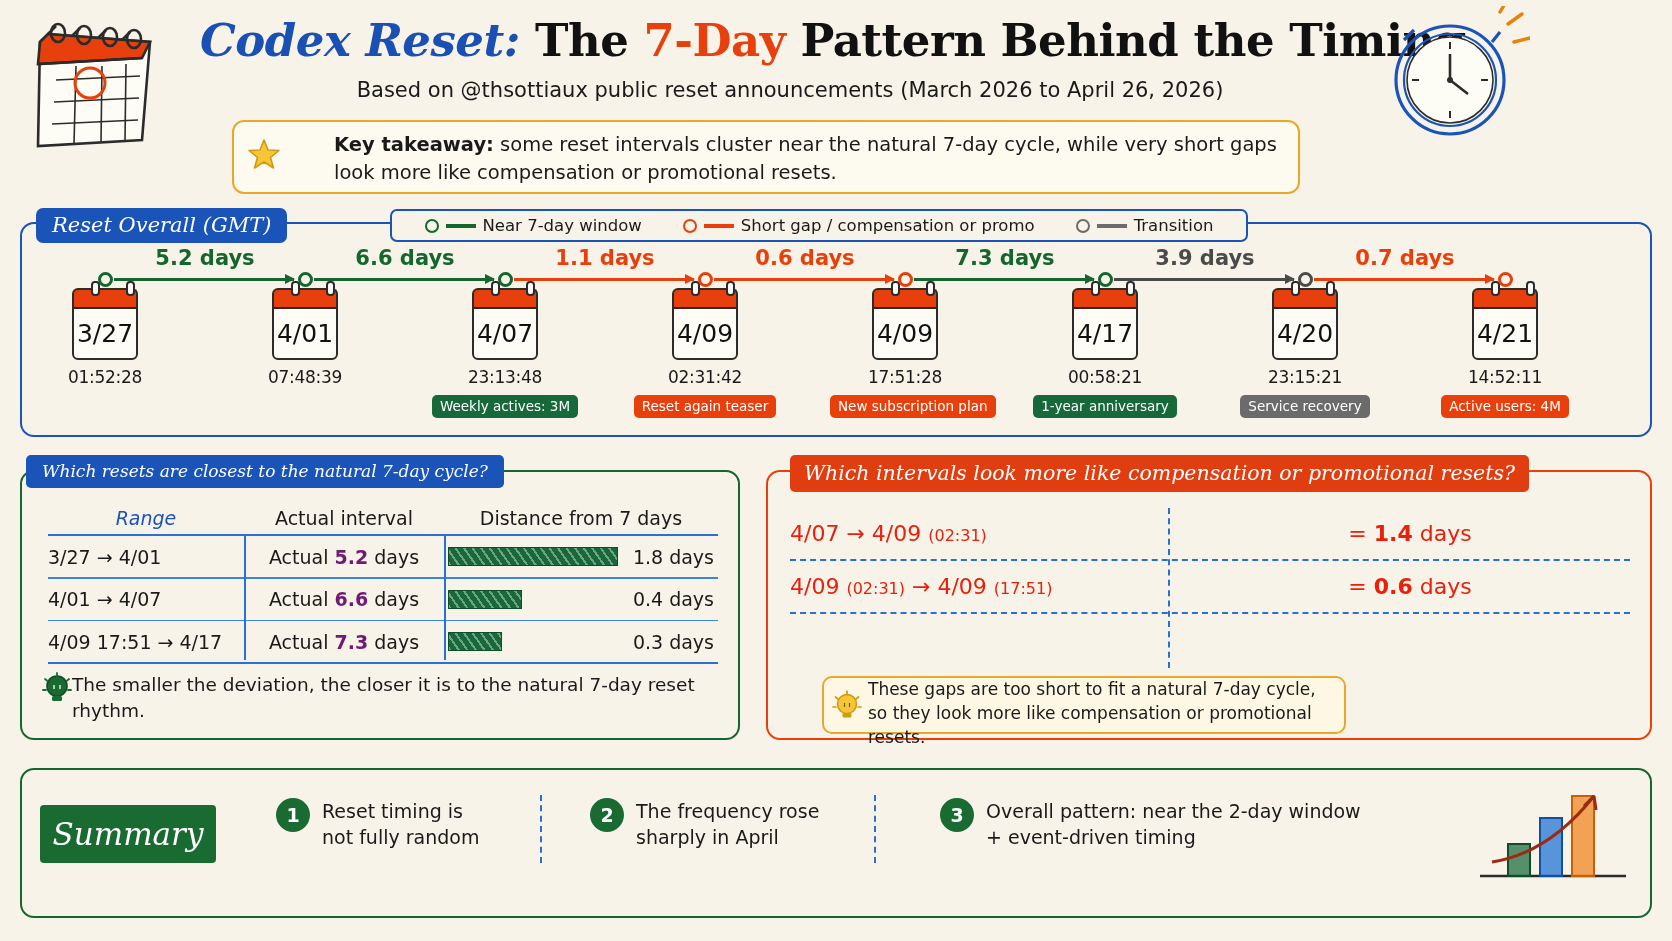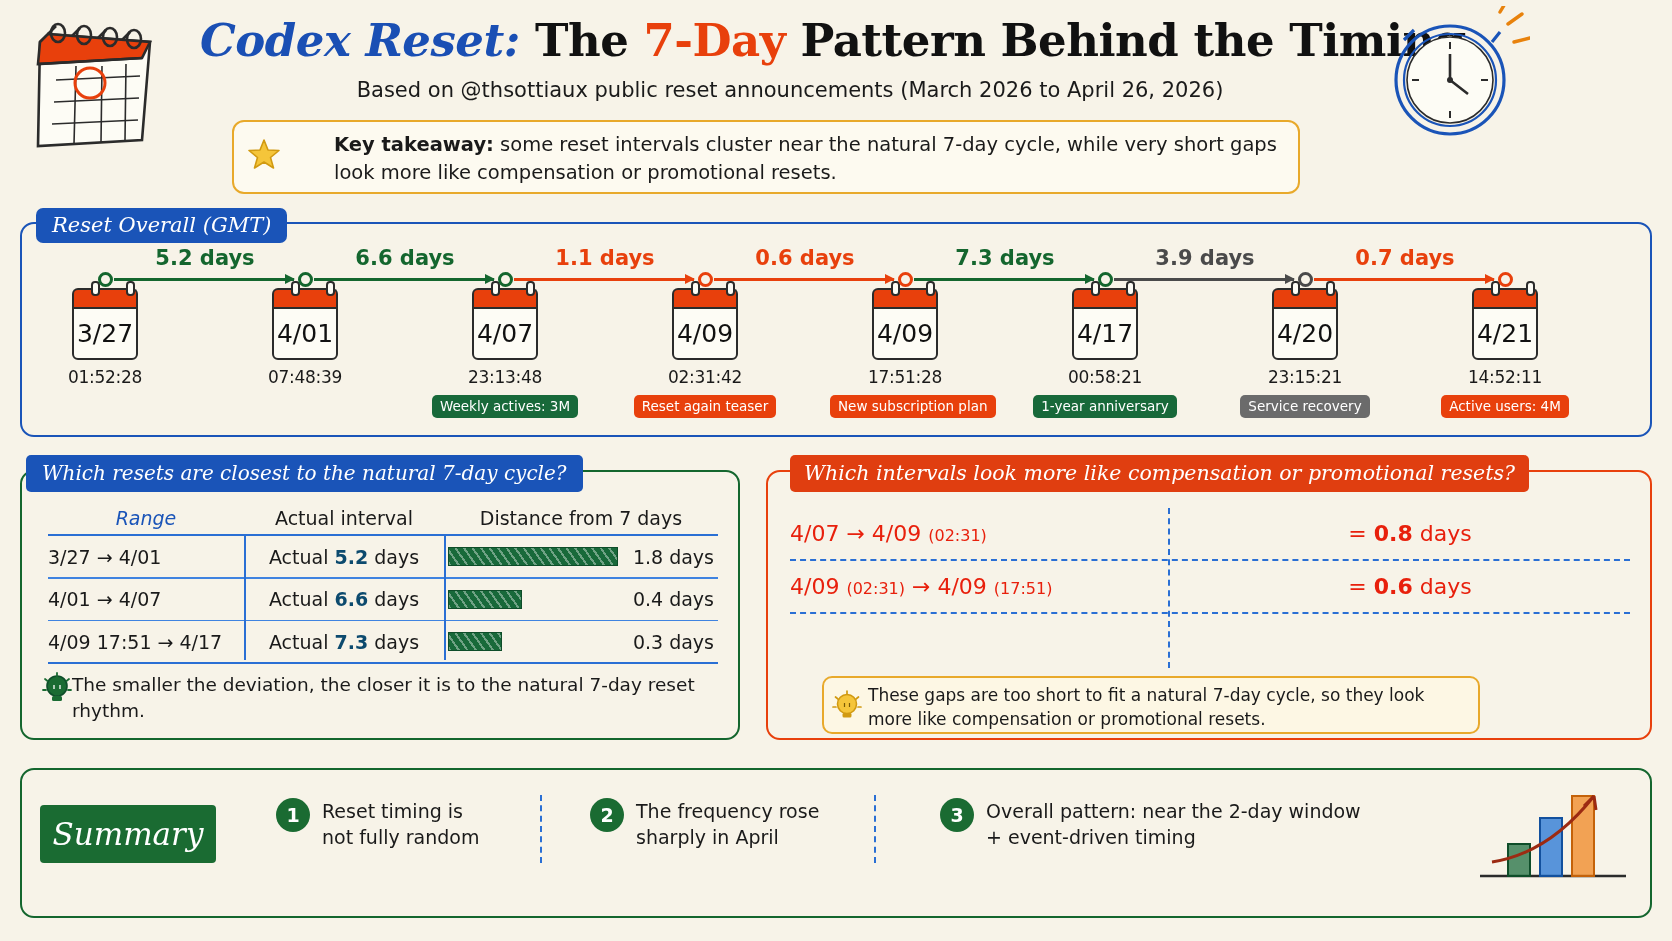--- a/index.html
+++ b/index.html
@@ -90,34 +90,34 @@
   .tl-circ { position: absolute; width: 15px; height: 15px; border-radius: 50%; border: 3px solid; background: #f7f3e8; }
 
   
   .panel-left {
     position: absolute; left: 20px; top: 470px; width: 720px; height: 270px;
     border: 2.4px solid #14662e; border-radius: 14px;
   }
   .pl-head {
     position: absolute; left: 26px; top: 455px;
     background: #1a54b8; color: #fff; font-family: "DejaVu Serif", serif; font-style: italic;
-    font-size: 20px; padding: 6px 16px 7px; border-radius: 5px; white-space: nowrap;
+    font-size: 17px; padding: 6px 16px 7px; border-radius: 5px; white-space: nowrap;
   }
   .tbl { position: absolute; left: 48px; top: 502px; width: 670px; }
   .tbl-row { display: flex; align-items: center; height: 41px; }
   .tbl-hdr { height: 32px; }
   .c1 { width: 196px; font-size: 19px; color: #1a1a1a; }
   .c2 { width: 200px; font-size: 19px; color: #1a1a1a; text-align: center; }
   .c3 { width: 274px; font-size: 19px; color: #1a1a1a; position: relative; display:flex; align-items:center; }
   .tbl-hdr .c1 { color: #1a54b8; font-style: italic; font-size: 19px; text-align: center; }
   .tbl-hdr .c2, .tbl-hdr .c3 { text-align: center; display:block; }
   .tbl-sep { height: 2px; background: #2a6fd4; width: 670px; }
   .tbl-sep.thin { height: 1.6px; background: #3f83e0; }
   .vline { position: absolute; width: 2px; background: #2a6fd4; }
-  .actual-val { color: #0c4a6e; font-weight: bold; }
+  .actual-val { color: #701a75; font-weight: bold; }
   .bar { height: 19px; background: #18693a; border: 1.4px solid #0e4d29; flex: none; margin-left: 4px;
          background-image: repeating-linear-gradient(55deg, rgba(255,255,255,.38) 0 2px, transparent 2px 7px); }
   .dist { margin-left: auto; padding-right: 4px; }
   .note-row { position: absolute; left: 42px; top: 672px; width: 660px; display: flex; align-items: flex-start; }
   .note-text { font-size: 18.5px; line-height: 1.38; color: #1a1a1a; }
 
   
   .panel-right {
     position: absolute; left: 766px; top: 470px; width: 886px; height: 270px;
     border: 2.4px solid #e8400c; border-radius: 14px;
@@ -129,23 +129,23 @@
   }
   .pr-rows { position: absolute; left: 790px; top: 508px; width: 840px; }
   .pr-row { display: flex; align-items: center; height: 51px; color: #e8200c; }
   .pr-left { width: 400px; font-size: 22px; }
   .pr-left .sm { font-size: 16px; }
   .pr-right { flex: 1; text-align: center; font-size: 22px; }
   .pr-right .num { font-weight: bold; }
   .pr-dash { height: 0; border-top: 2px dashed #2a6fd4; width: 840px; }
   .pr-vline { position: absolute; left: 1168px; top: 508px; width: 0; height: 160px; border-left: 2px dashed #2a6fd4; }
   .pr-tip {
-    position: absolute; left: 822px; top: 676px; width: 658px; height: 58px;
+    position: absolute; left: 822px; top: 676px; width: 524px; height: 58px;
     border: 2px solid #e8a92b; border-radius: 10px; background: #fdf7e4;
-    padding: 6px 10px 6px 44px;
+    padding: 0 10px 6px 44px;
   }
   .pr-tip-text { font-size: 17px; line-height: 1.4; color: #1a1a1a; }
   .bulb { position: absolute; left: 8px; top: 12px; width: 30px; height: 32px; }
 
   
   .summary {
     position: absolute; left: 20px; top: 768px; width: 1632px; height: 150px;
     border: 2.4px solid #14662e; border-radius: 14px;
   }
   .sum-badge {
@@ -214,20 +214,37 @@
       <path d="M16 2 L20 12 L31 12.5 L22.5 19.5 L25.5 30 L16 24 L6.5 30 L9.5 19.5 L1 12.5 L12 12 Z" fill="#f5c53a" stroke="#d19a12" stroke-width="1.6" stroke-linejoin="round"></path>
     </svg>
     <div class="takeaway-text">
       <b>Key takeaway:</b><span> some reset intervals cluster near the natural 7-day cycle, while very short gaps look more like compensation or promotional resets.</span>
     </div>
   </div>
 
   <div class="timeline-panel"></div>
   <div class="tl-title">Reset Overall (GMT)</div>
 
+  <div class="legend" id="legend">
+      <div class="legend-item">
+        <span class="lg-dot" style="border-color:#14662e"></span>
+        <span class="lg-line" style="background:#14662e"></span>
+        <span>Near 7-day window</span>
+      </div>
+      <div class="legend-item">
+        <span class="lg-dot" style="border-color:#e8400c"></span>
+        <span class="lg-line" style="background:#e8400c"></span>
+        <span>Short gap / compensation or promo</span>
+      </div>
+      <div class="legend-item">
+        <span class="lg-dot" style="border-color:#6b6b6b"></span>
+        <span class="lg-line" style="background:#6b6b6b"></span>
+        <span>Transition</span>
+      </div>
+    </div>
 
   <div class="tl-inner" style="left:20px; top:250px;" id="tl-inner">
       <div class="tl-node" style="left: 10px; top: 38px;">
         <div class="tl-cal">
           <div class="tl-ring l"></div>
           <div class="tl-ring r"></div>
           <div class="tl-cal-top"></div>
           <div class="tl-cal-body">3/27</div>
         </div>
         <div class="tl-time">01:52:28</div>
@@ -367,21 +384,21 @@
     </svg>
     <div class="note-text">The smaller the deviation, the closer it is to the natural 7-day reset rhythm.</div>
   </div>
 
   <div class="panel-right"></div>
   <div class="pr-head">Which intervals look more like compensation or promotional resets?</div>
   <div class="pr-vline"></div>
   <div class="pr-rows" id="right-rows">
       <div class="pr-row">
         <div class="pr-left"><span>4/07 → 4/09</span> <span class="sm">(02:31)</span></div>
-        <div class="pr-right"><span>=</span> <span class="num">0.8</span> <span>days</span></div>
+        <div class="pr-right"><span>=</span> <span class="num">1.4</span> <span>days</span></div>
       </div>
       <div class="pr-dash"></div>
       <div class="pr-row">
         <div class="pr-left"><span>4/09</span> <span class="sm">(02:31)</span><span> → 4/09</span> <span class="sm">(17:51)</span></div>
         <div class="pr-right"><span>=</span> <span class="num">0.6</span> <span>days</span></div>
       </div>
       <div class="pr-dash"></div>
     </div>
   <div class="pr-tip">
     <svg class="bulb" viewBox="0 0 30 32">

